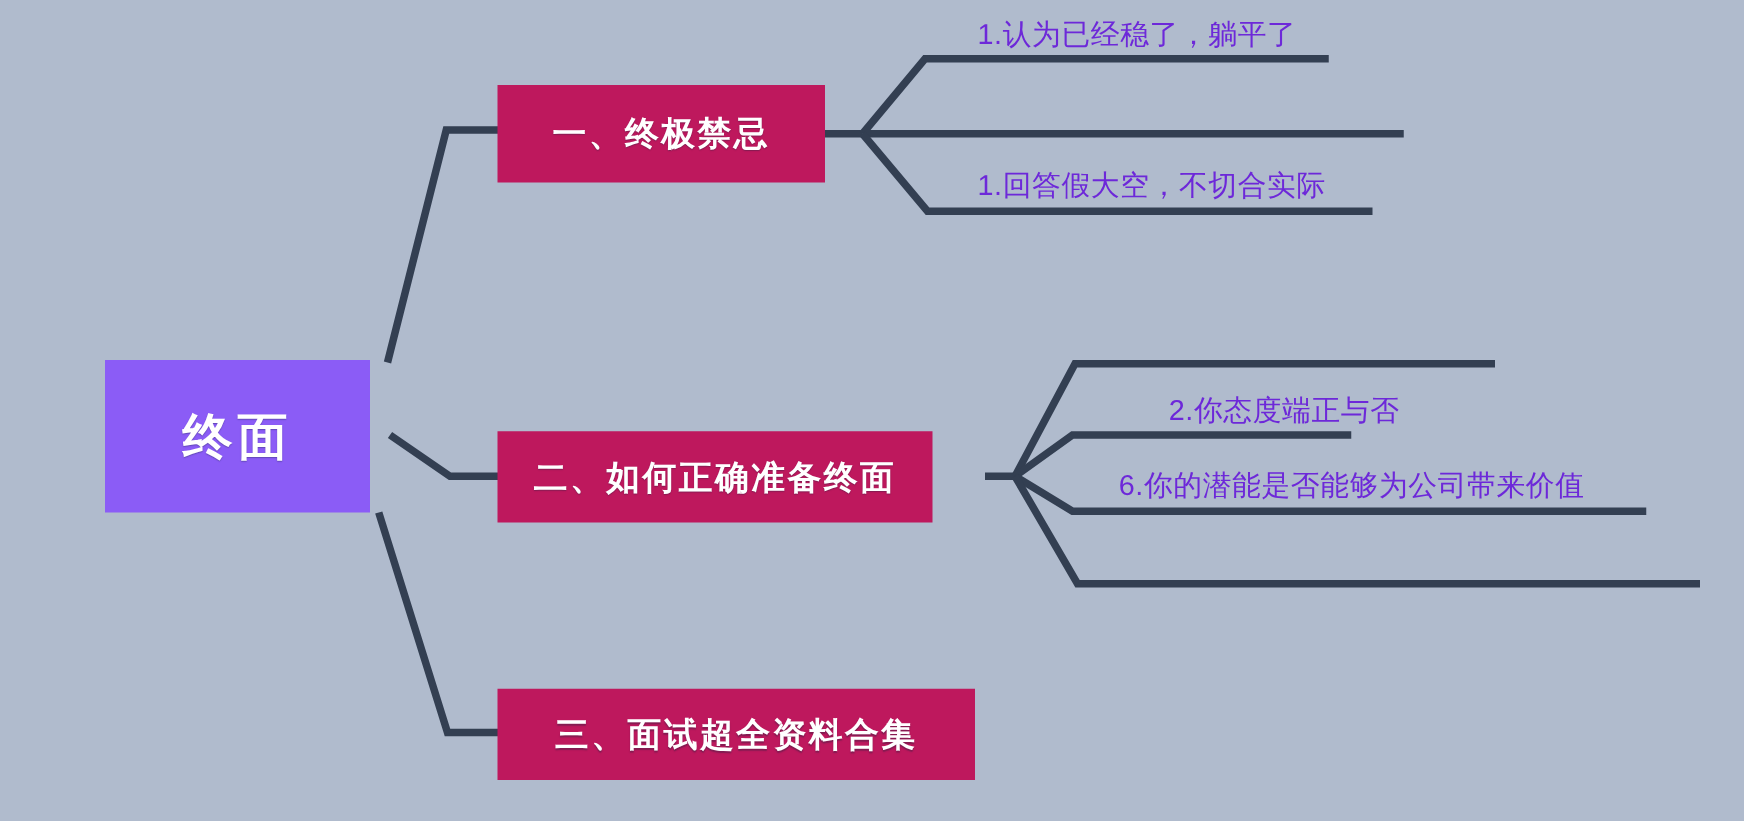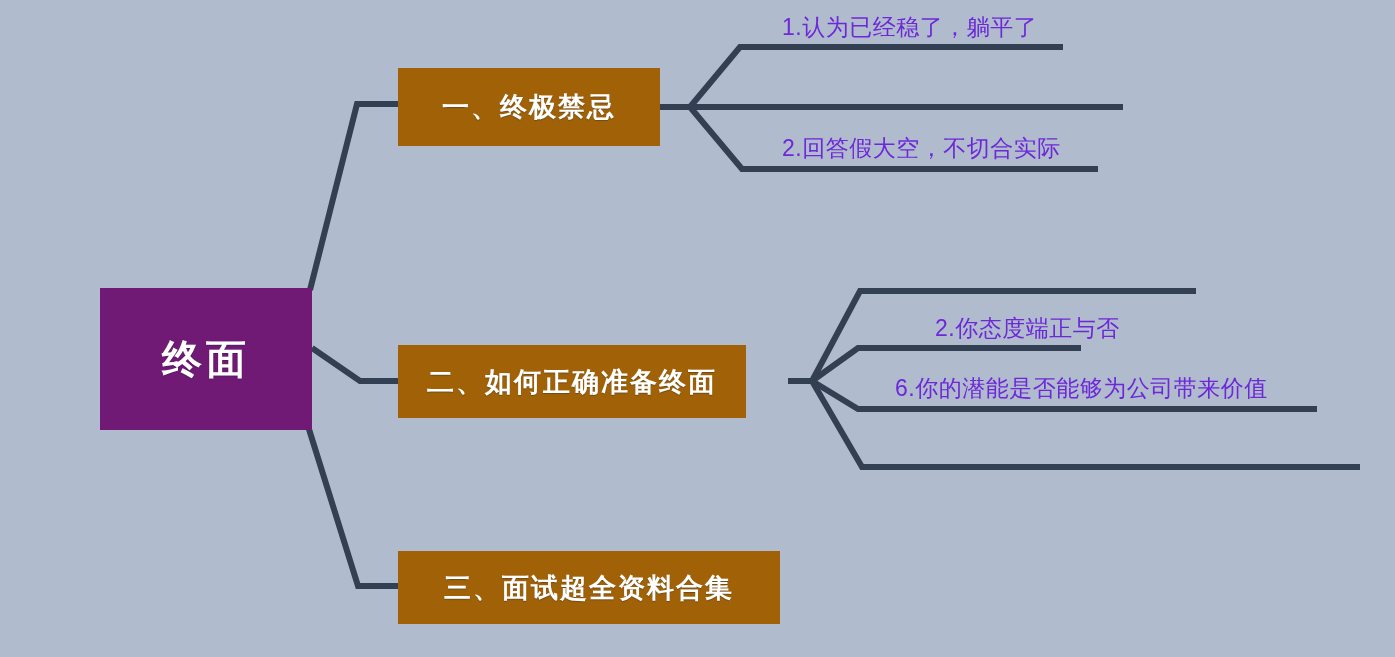--- a/index.html
+++ b/index.html
@@ -30,30 +30,30 @@
     display: flex;
     align-items: center;
     justify-content: center;
     box-sizing: border-box;
     color: #ffffff;
     font-weight: bold;
     letter-spacing: 1px;
     text-shadow: 0 1px 1px rgba(20,35,60,0.35);
   }
   .root-node {
-    background: #701a75;
-    left: 100px;
+    background: #8b5cf6;
+    left: 84px;
     top: 288px;
     width: 212px;
-    height: 142px;
+    height: 122px;
     font-size: 40px;
     letter-spacing: 4px;
   }
   .branch-node {
-    background: #a16207;
+    background: #be185d;
     font-size: 27px;
     letter-spacing: 2px;
   }
   .branch-node-1 { left: 398px; top: 68px;  width: 262px; height: 78px; }
   .branch-node-2 { left: 398px; top: 345px; width: 348px; height: 73px; }
   .branch-node-3 { left: 398px; top: 551px; width: 382px; height: 73px; }
 
   .leaf-label {
     position: absolute;
     color: #6d28d9;
@@ -102,18 +102,18 @@
 
   <div class="node-box branch-node branch-node-2">
     <span>二、如何正确准备终面</span>
   </div>
 
   <div class="node-box branch-node branch-node-3">
     <span>三、面试超全资料合集</span>
   </div>
 
   <div class="leaf-label" style="left:782px; top:12px;">1.认为已经稳了，躺平了</div>
-  <div class="leaf-label" style="left:782px; top:133px;">2.回答假大空，不切合实际</div>
+  <div class="leaf-label" style="left:782px; top:133px;">1.回答假大空，不切合实际</div>
 
   <div class="leaf-label" style="left:903px; top:313px;margin-left:32px;">2.你态度端正与否</div>
   <div class="leaf-label" style="left:895px; top:373px;">6.你的潜能是否能够为公司带来价值</div>
 
 </div>
 
 </body></html>

